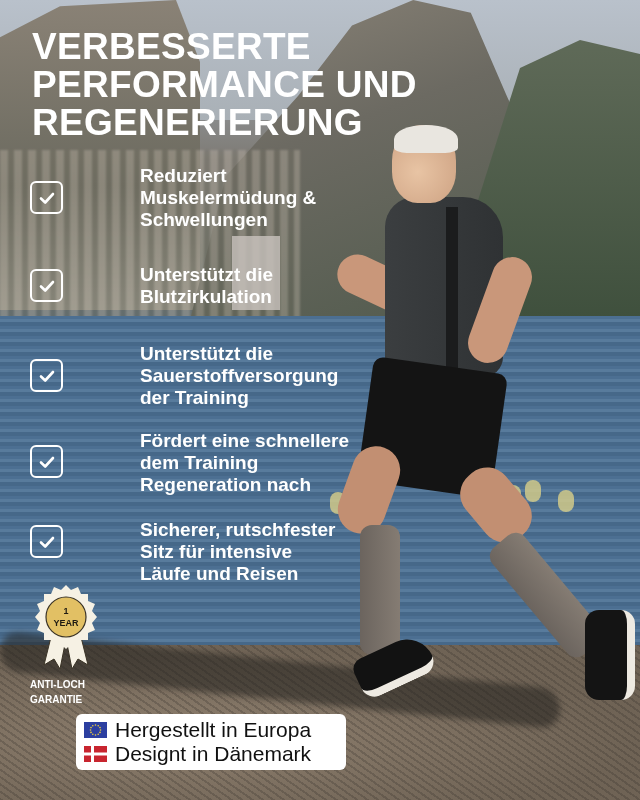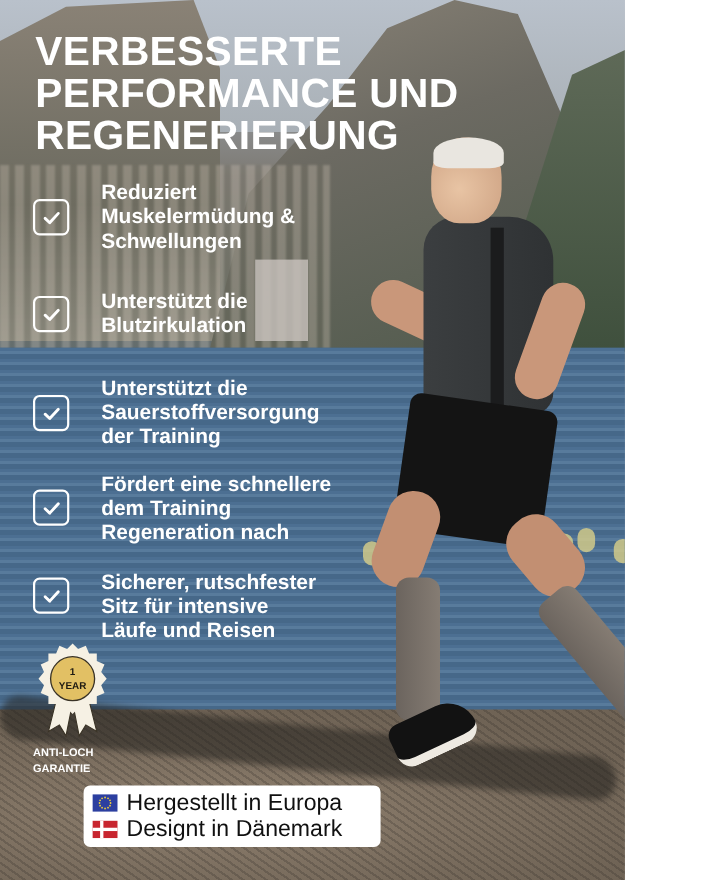--- a/index.html
+++ b/index.html
@@ -1,18 +1,18 @@
 <!DOCTYPE html>
 <html><head>
 <meta charset="utf-8">
 <style>
   * { box-sizing: border-box; margin: 0; padding: 0; }
   html, body { width: 640px; height: 800px; overflow: hidden; }
   body { font-family: "DejaVu Sans", sans-serif; }
-  .canvas { position: relative; width: 568px; height: 800px; overflow: hidden;
+  .canvas { position: relative; width: 640px; height: 800px; overflow: hidden;
     background: linear-gradient(180deg, #b7bcc4 0%, #9aa1a9 8%, #7d7a74 20%, #6d7067 32%, #5d6b72 40%, #4f6f8f 46%, #46688a 60%, #4a6c8c 78%, #6b6356 81%, #8b7d6c 86%, #7c6f61 100%); }
   .sky { position:absolute; left:0; top:0; width:640px; height:120px; background: linear-gradient(180deg,#b9c1cb,#a9b0b6); }
   .mountain-left { position:absolute; left:0; top:0; width:200px; height:310px; background: linear-gradient(180deg,#8a8276,#6b6a5f 60%, #8c8b80); clip-path: polygon(0 12%, 30% 2%, 88% 0, 100% 20%, 100% 100%, 0 100%); }
   .mountain-main { position:absolute; left:190px; top:0; width:360px; height:320px; background: linear-gradient(160deg,#8b8478 0%, #6c6a62 40%, #505a4c 100%); clip-path: polygon(30% 30%, 45% 8%, 62% 0, 78% 4%, 88% 30%, 100% 60%, 100% 100%, 0 100%, 10% 55%); }
   .mountain-right { position:absolute; left:440px; top:40px; width:200px; height:280px; background: linear-gradient(180deg,#5f6a58,#3f503d); clip-path: polygon(40% 10%, 70% 0, 100% 5%, 100% 100%, 0 100%); }
   .city { position:absolute; left:0; top:150px; width:300px; height:170px; background: repeating-linear-gradient(90deg, rgba(200,190,175,.35) 0 8px, rgba(120,115,100,.25) 8px 14px); filter: blur(1px); }
   .tower { position:absolute; left:232px; top:236px; width:48px; height:74px; background:#c9c3be; opacity:.8; }
   .sea { position:absolute; left:0; top:316px; width:640px; height:340px; background: repeating-linear-gradient(180deg, #4c6f92 0 3px, #587b9c 3px 6px, #466889 6px 10px); }
   .shore { position:absolute; left:0; top:645px; width:640px; height:155px; background: radial-gradient(ellipse at 30% 60%, #8e7f6e, #6f6355 70%); }
   .shore::after { content:""; position:absolute; inset:0; background: repeating-linear-gradient(35deg, rgba(50,45,40,.25) 0 2px, transparent 2px 6px); }
@@ -40,21 +40,21 @@
   
   .overlay { position:absolute; inset:0; }
   .headline { position:absolute; left:32px; top:28px; width:420px; color:#fff; font-family:"Liberation Sans", sans-serif; font-weight:700; font-size:37px; line-height:38px; letter-spacing:0.3px; text-transform:uppercase; }
   .headline span { display:block; }
 
   .benefits { position:absolute; left:30px; top:165px; width:320px; }
   .benefit { position:absolute; left:0; display:flex; align-items:center; }
   .check { width:33px; height:33px; border:2px solid #fff; border-radius:6px; display:flex; align-items:center; justify-content:center; flex:none; }
   .check svg { width:20px; height:20px; }
   .benefit-text { position:absolute; left:62px; color:#fff; font-family:"Liberation Sans", sans-serif; font-weight:700; font-size:19px; line-height:22px; white-space:nowrap; }
-  .benefit-text span { display:block; }
+  .benefit-text span { display:block;margin-left:48px; }
 
   .badge { position:absolute; left:30px; top:583px; width:72px; height:90px; }
   .guarantee { position:absolute; left:30px; top:677px; color:#fff; font-family:"Liberation Sans", sans-serif; font-weight:700; font-size:10px; line-height:15px; }
   .guarantee span { display:block; }
 
   .origin { position:absolute; left:32px; top:714px; width:270px; height:56px; background:#fff; border-radius:6px; padding:4px 8px;margin-left:44px; }
   .origin-row { display:flex; align-items:center; height:24px; }
   .flag { width:23px; height:16px; margin-right:8px; flex:none; }
   .origin-text { color:#111; font-family:"Liberation Sans", sans-serif; font-size:21px; line-height:24px; font-weight:400; }
 </style>

